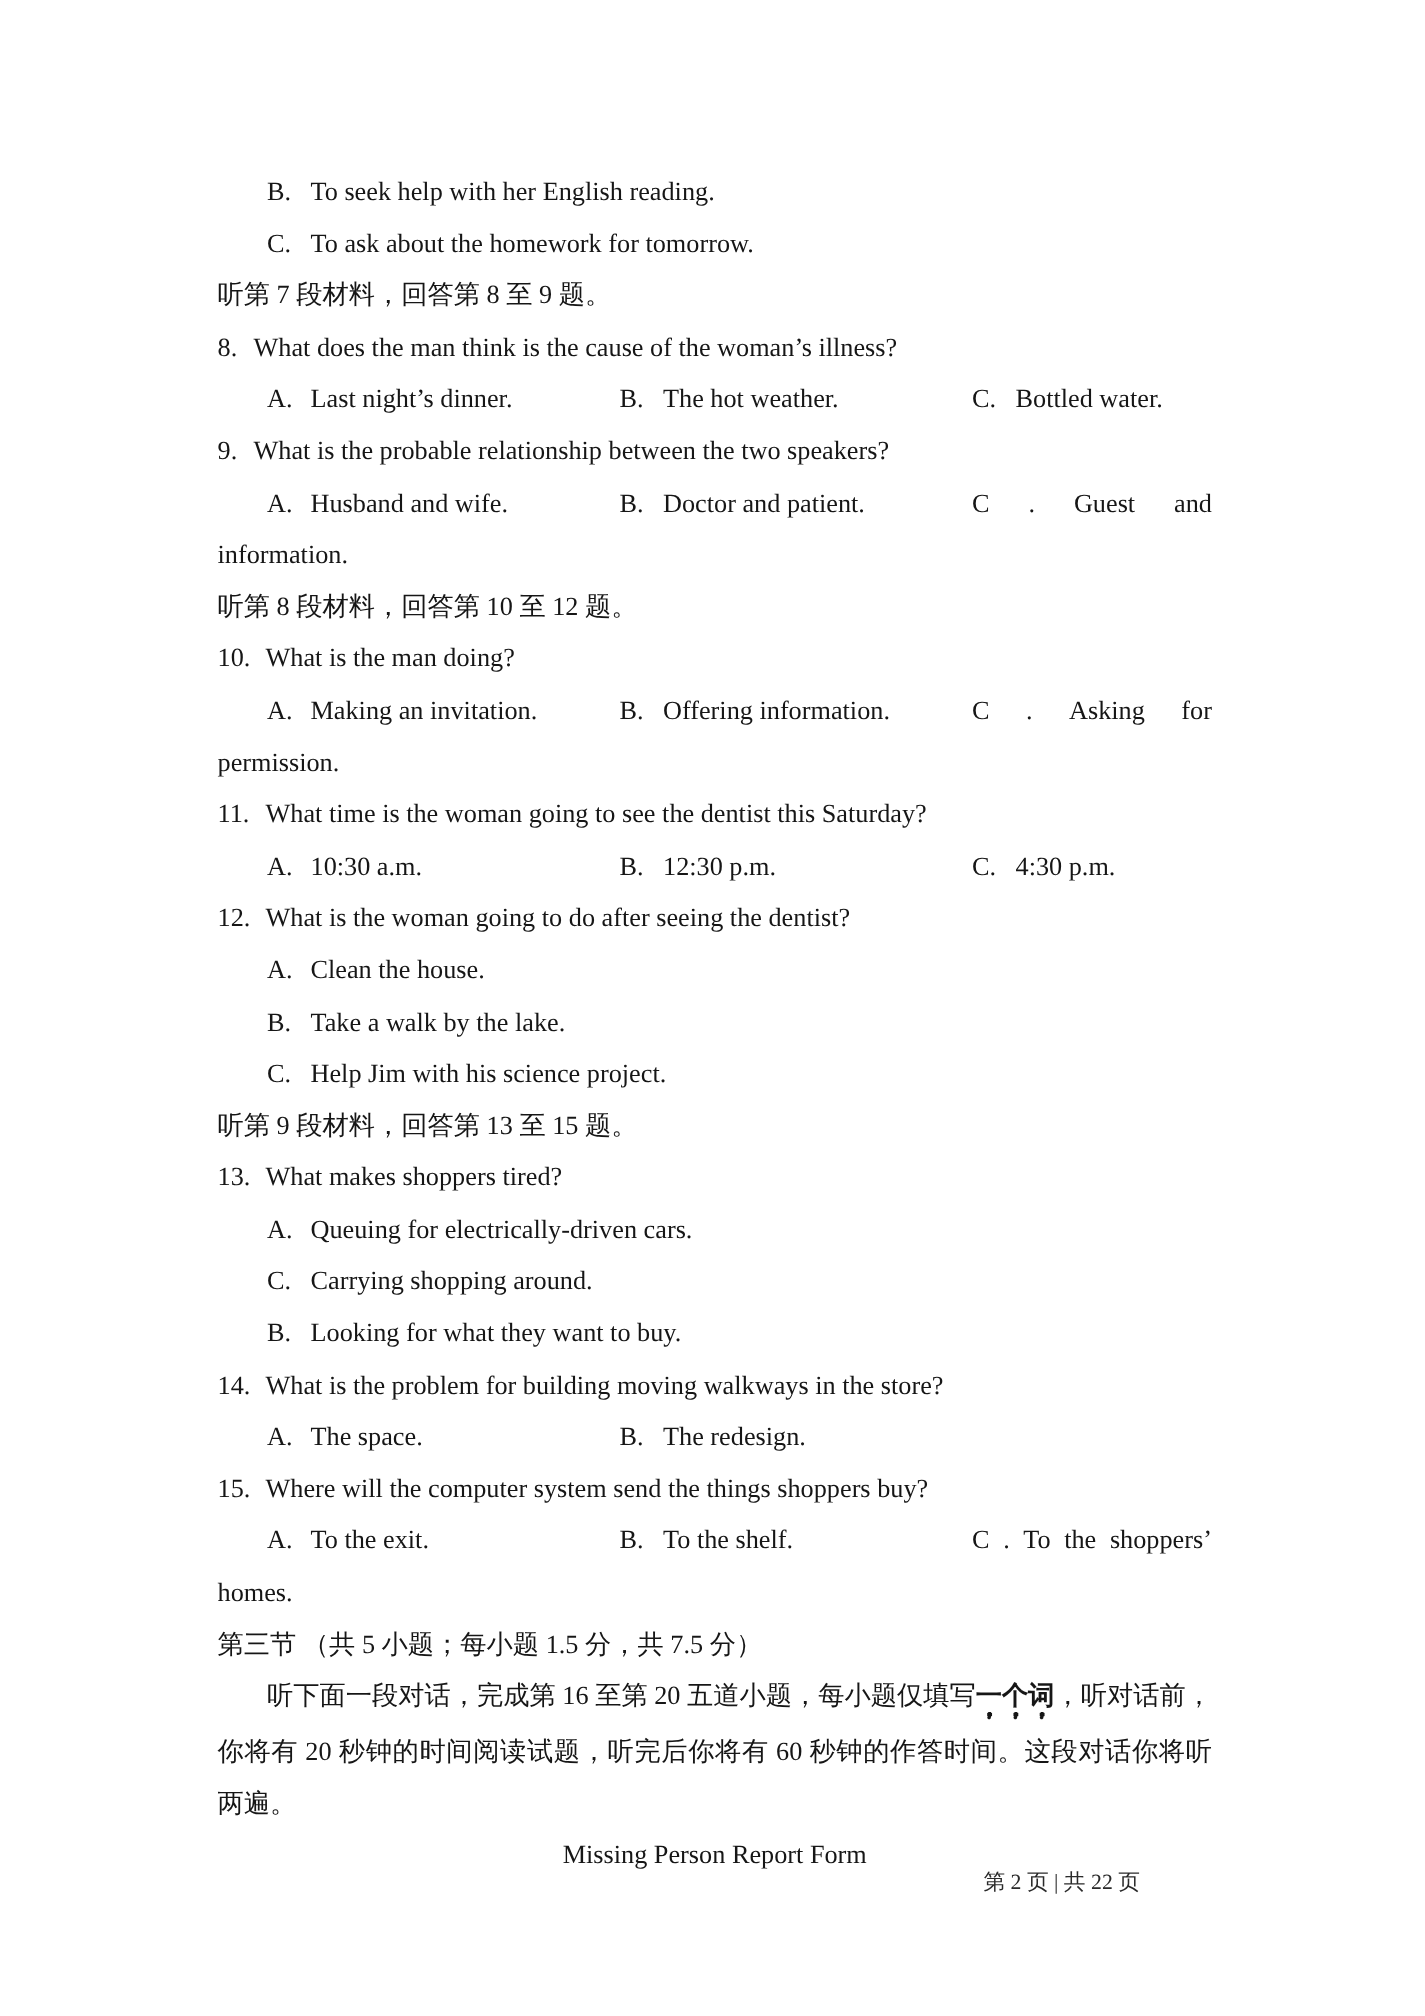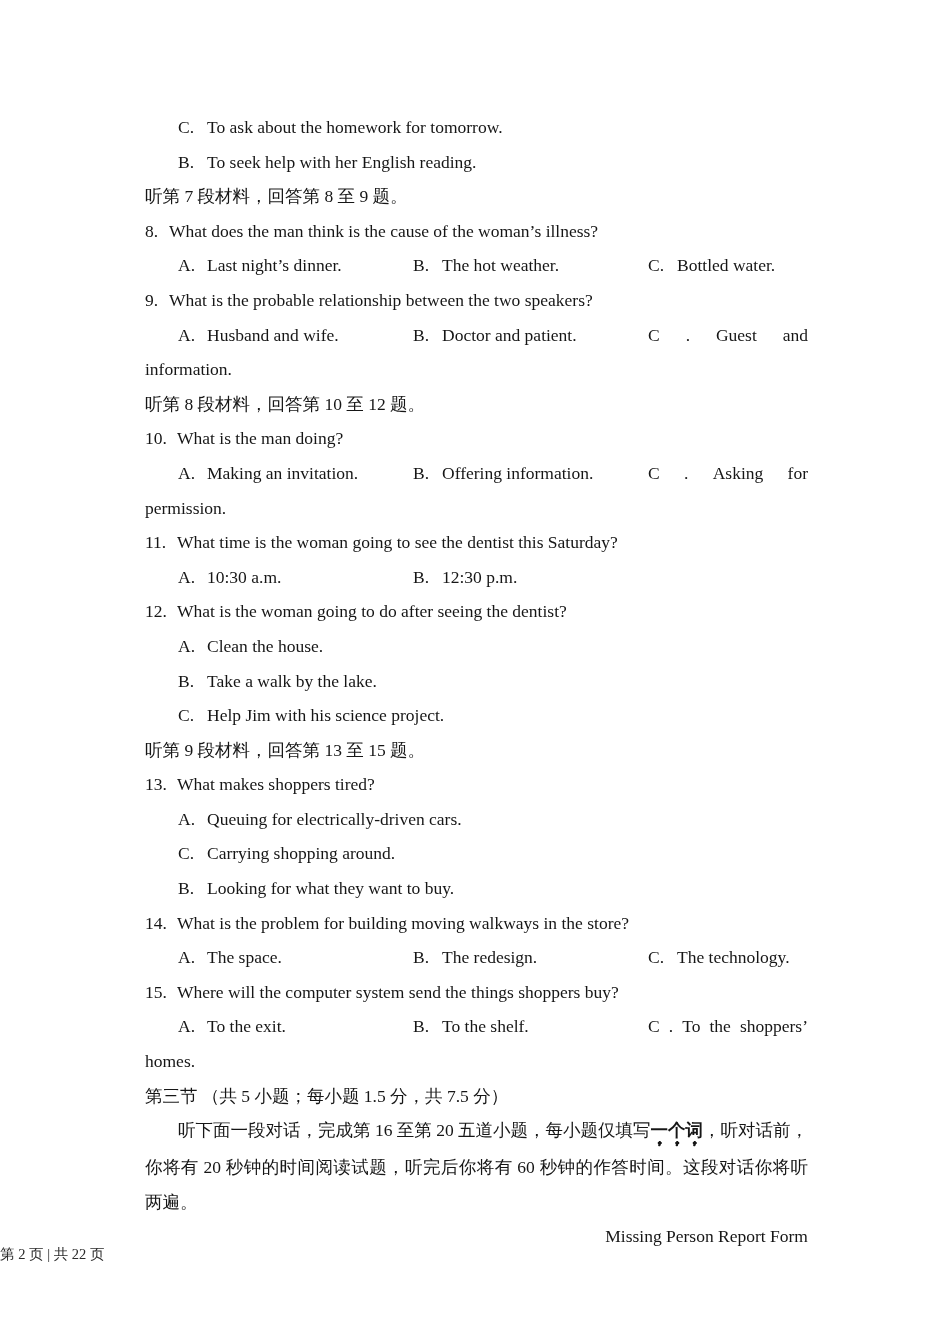--- a/index.html
+++ b/index.html
@@ -40,37 +40,37 @@
   .emph {
     background-image: radial-gradient(circle, #161616 1.6px, transparent 1.9px);
     background-size: 1em 6px;
     background-repeat: repeat-x;
     background-position: center bottom;
     padding-bottom: 6px;
     font-weight: bold;
     -webkit-text-emphasis: filled dot;
     -webkit-text-emphasis-position: under right;
   }
-  .center { text-align: right; }
+  .center { text-align: center; }
   .footer {
     position: absolute;
     left: 0; top: 1245px;
     width: 760px;
-    text-align: left;
+    text-align: right;
     font-size: 14.5px;
     color: #2a2a2a;
   }
 </style>
 </head>
 <body>
 
 <div class="page">
   <div class="content" id="lines">
+      <div class="line opt-single"><span class="olabel">B.</span><span>To seek help with her English reading.</span></div>
       <div class="line opt-single"><span class="olabel">C.</span><span>To ask about the homework for tomorrow.</span></div>
-      <div class="line opt-single"><span class="olabel">B.</span><span>To seek help with her English reading.</span></div>
       <div class="line">听第 7 段材料，回答第 8 至 9 题。</div>
       <div class="line"><span class="qnum w1">8.</span><span>What does the man think is the cause of the woman’s illness?</span></div>
       <div class="line opts">
         <span class="colA"><span class="olabel">A.</span><span>Last night’s dinner.</span></span>
         <span class="colB"><span class="olabel">B.</span><span>The hot weather.</span></span>
         <span class="colC"><span class="olabel">C.</span><span>Bottled water.</span></span>
       </div>
       <div class="line"><span class="qnum w1">9.</span><span>What is the probable relationship between the two speakers?</span></div>
       <div class="line opts">
         <span class="colA"><span class="olabel">A.</span><span>Husband and wife.</span></span>
@@ -93,35 +93,35 @@
           <span>.</span>
           <span>Asking</span>
           <span>for</span>
         </span>
       </div>
       <div class="line">permission.</div>
       <div class="line"><span class="qnum w2">11.</span><span>What time is the woman going to see the dentist this Saturday?</span></div>
       <div class="line opts">
         <span class="colA"><span class="olabel">A.</span><span>10:30 a.m.</span></span>
         <span class="colB"><span class="olabel">B.</span><span>12:30 p.m.</span></span>
+        <span class="colC"><span class="olabel">C.</span><span>4:30 p.m.</span></span>
       </div>
       <div class="line"><span class="qnum w2">12.</span><span>What is the woman going to do after seeing the dentist?</span></div>
       <div class="line opt-single"><span class="olabel">A.</span><span>Clean the house.</span></div>
       <div class="line opt-single"><span class="olabel">B.</span><span>Take a walk by the lake.</span></div>
       <div class="line opt-single"><span class="olabel">C.</span><span>Help Jim with his science project.</span></div>
       <div class="line">听第 9 段材料，回答第 13 至 15 题。</div>
       <div class="line"><span class="qnum w2">13.</span><span>What makes shoppers tired?</span></div>
       <div class="line opt-single"><span class="olabel">A.</span><span>Queuing for electrically-driven cars.</span></div>
       <div class="line opt-single"><span class="olabel">C.</span><span>Carrying shopping around.</span></div>
       <div class="line opt-single"><span class="olabel">B.</span><span>Looking for what they want to buy.</span></div>
       <div class="line"><span class="qnum w2">14.</span><span>What is the problem for building moving walkways in the store?</span></div>
       <div class="line opts">
         <span class="colA"><span class="olabel">A.</span><span>The space.</span></span>
         <span class="colB"><span class="olabel">B.</span><span>The redesign.</span></span>
-        <span class="colC"><span class="olabel">C.</span><span>The technology.</span></span>
       </div>
       <div class="line"><span class="qnum w2">15.</span><span>Where will the computer system send the things shoppers buy?</span></div>
       <div class="line opts">
         <span class="colA"><span class="olabel">A.</span><span>To the exit.</span></span>
         <span class="colB"><span class="olabel">B.</span><span>To the shelf.</span></span>
         <span class="colC just">
           <span>C</span>
           <span>.</span>
           <span>To</span>
           <span>the</span>

